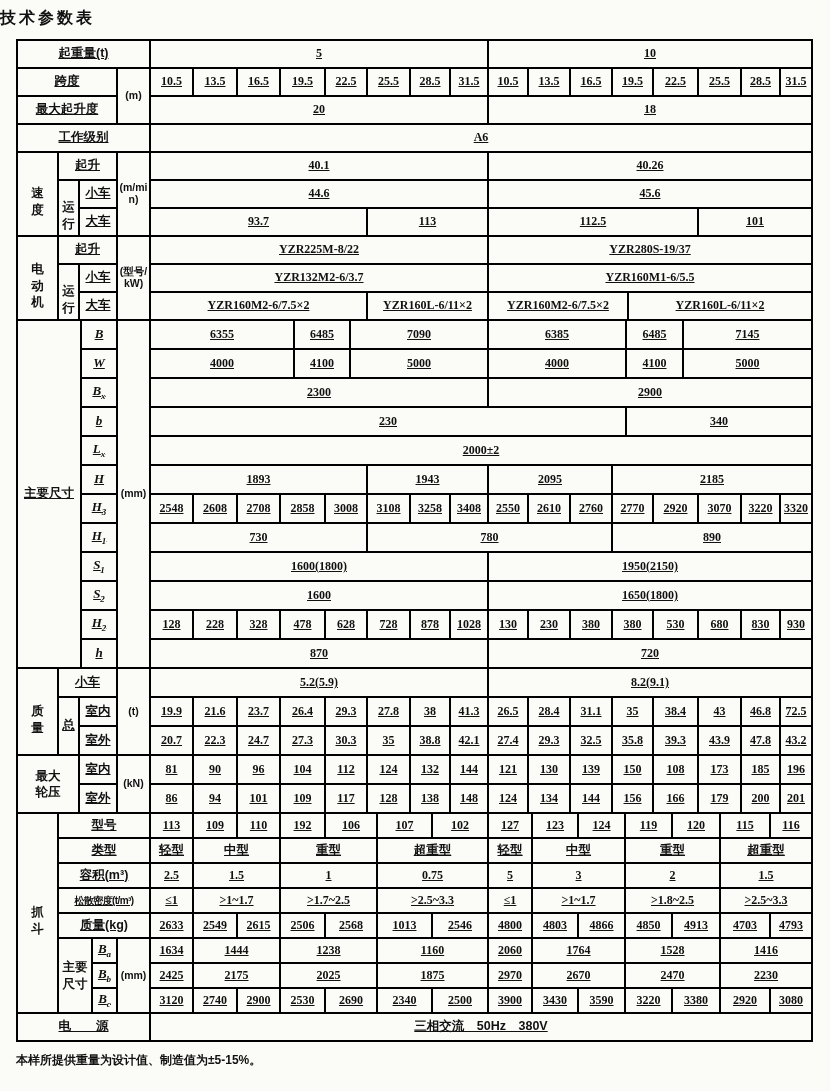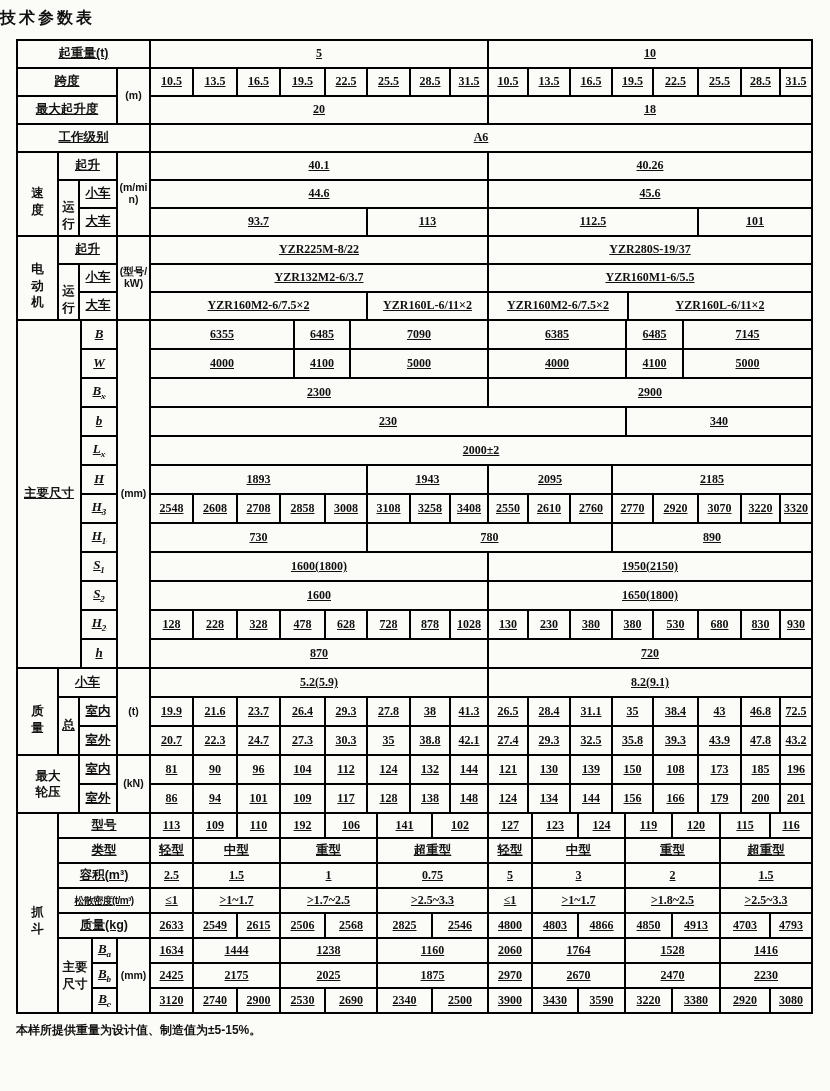--- a/index.html
+++ b/index.html
@@ -484,21 +484,21 @@
     </colgroup>
     <tbody>
         <tr>
       <td class="lab" rowspan="8"><span class="v">抓斗</span></td>
       <td class="lab" colspan="3">型号</td>
     <td>113</td>
           <td>109</td>
           <td>110</td>
           <td>192</td>
           <td>106</td>
-          <td>141</td>
+          <td>107</td>
           <td>102</td>
           <td>127</td>
           <td>123</td>
           <td>124</td>
           <td>119</td>
           <td>120</td>
           <td>115</td>
           <td>116</td>
         </tr>
     <tr>
@@ -534,21 +534,21 @@
           <td colspan="2">&gt;1.8~2.5</td>
           <td colspan="2">&gt;2.5~3.3</td>
         </tr>
     <tr>
       <td class="lab" colspan="3">质量(kg)</td>
     <td>2633</td>
           <td>2549</td>
           <td>2615</td>
           <td>2506</td>
           <td>2568</td>
-          <td>2825</td>
+          <td>1013</td>
           <td>2546</td>
           <td>4800</td>
           <td>4803</td>
           <td>4866</td>
           <td>4850</td>
           <td>4913</td>
           <td>4703</td>
           <td>4793</td>
         </tr>
     <tr>
@@ -594,18 +594,22 @@
         </tr>
   </tbody>
     </table>
 
   <table class="t8">
     <colgroup>
       <col style="width:133px">
         <col style="width:662px">
     </colgroup>
     <tbody>
+    <tr>
+      <td class="lab">电　　源</td>
+    <td class="lab">三相交流　50Hz　380V</td>
+        </tr>
   </tbody>
     </table>
 
 </div>
 
 <div class="footnote">本样所提供重量为设计值、制造值为±5-15%。</div>
 
 </body></html>

